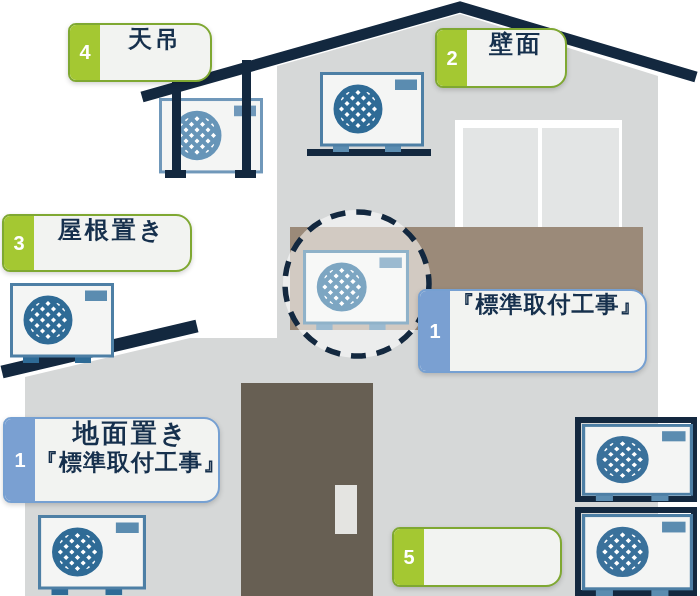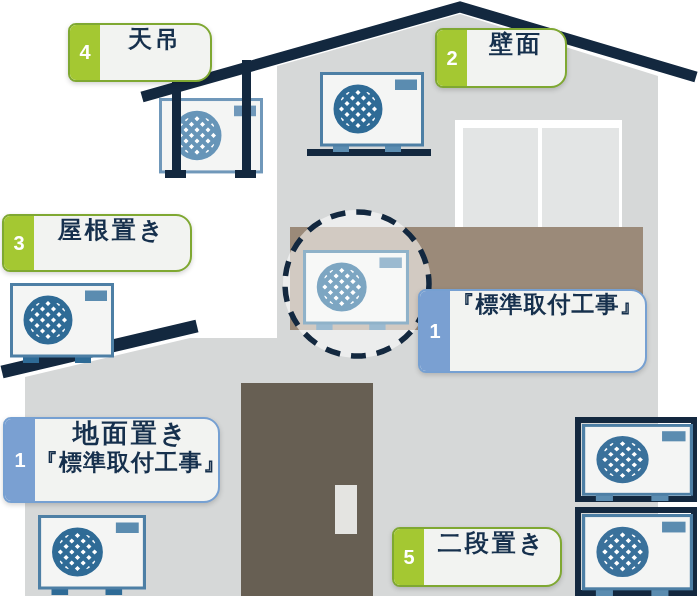--- a/index.html
+++ b/index.html
@@ -141,18 +141,15 @@
   <div class="label blue lg" style="left:3px;top:417px;width:217px;height:86px">
     <span class="badge">1</span>
     <div class="content">
       <span class="line1">地面置き</span>
       <span class="line2">『標準取付工事』</span>
     </div>
   </div>
 
   <div class="label green" style="left:392px;top:527px;width:170px;height:60px">
     <span class="badge">5</span>
-    <div class="content">
-        <span class="line1">二段置き</span>
-      </div>
   </div>
 
 </div>
 
 </body></html>

